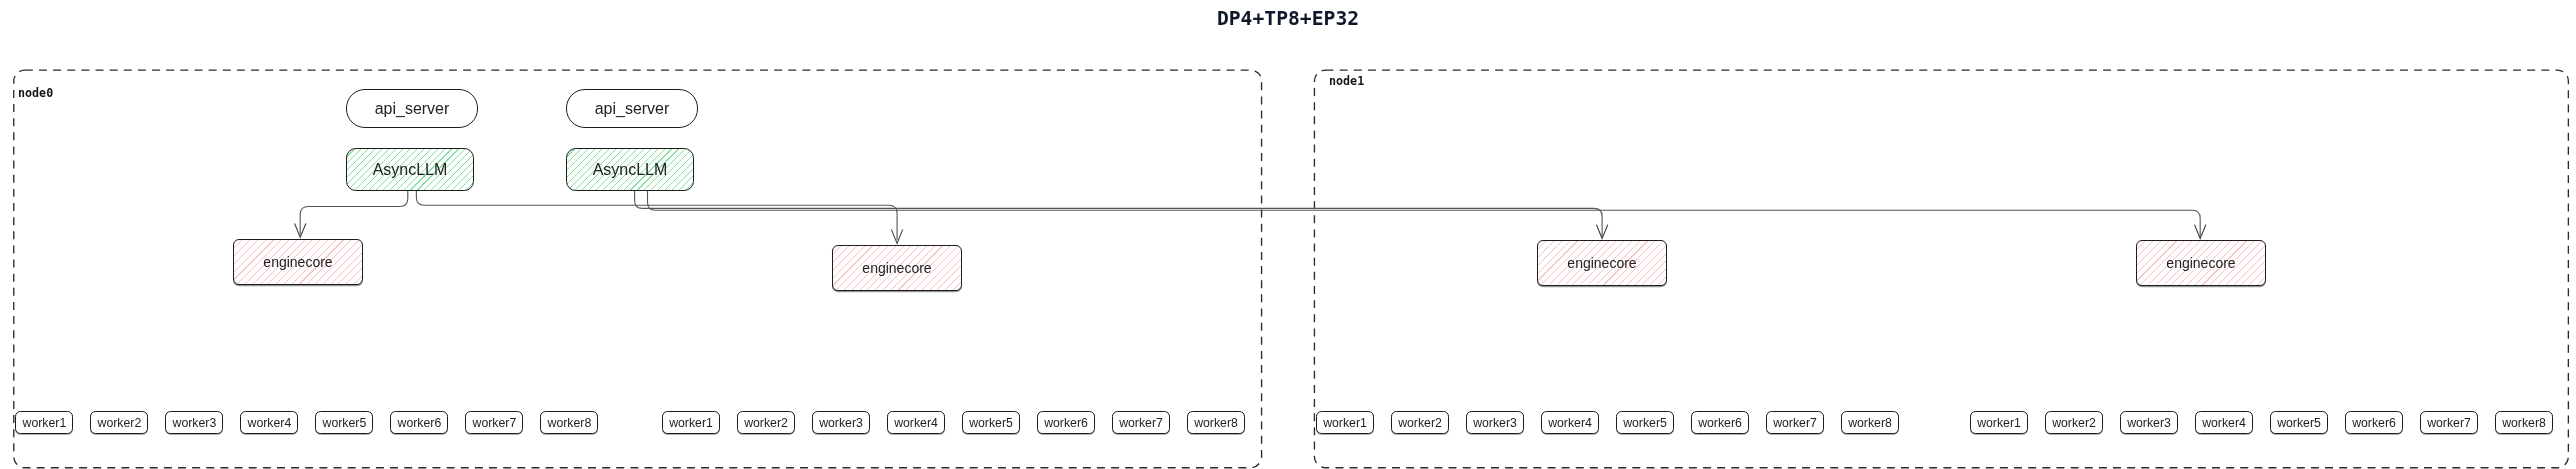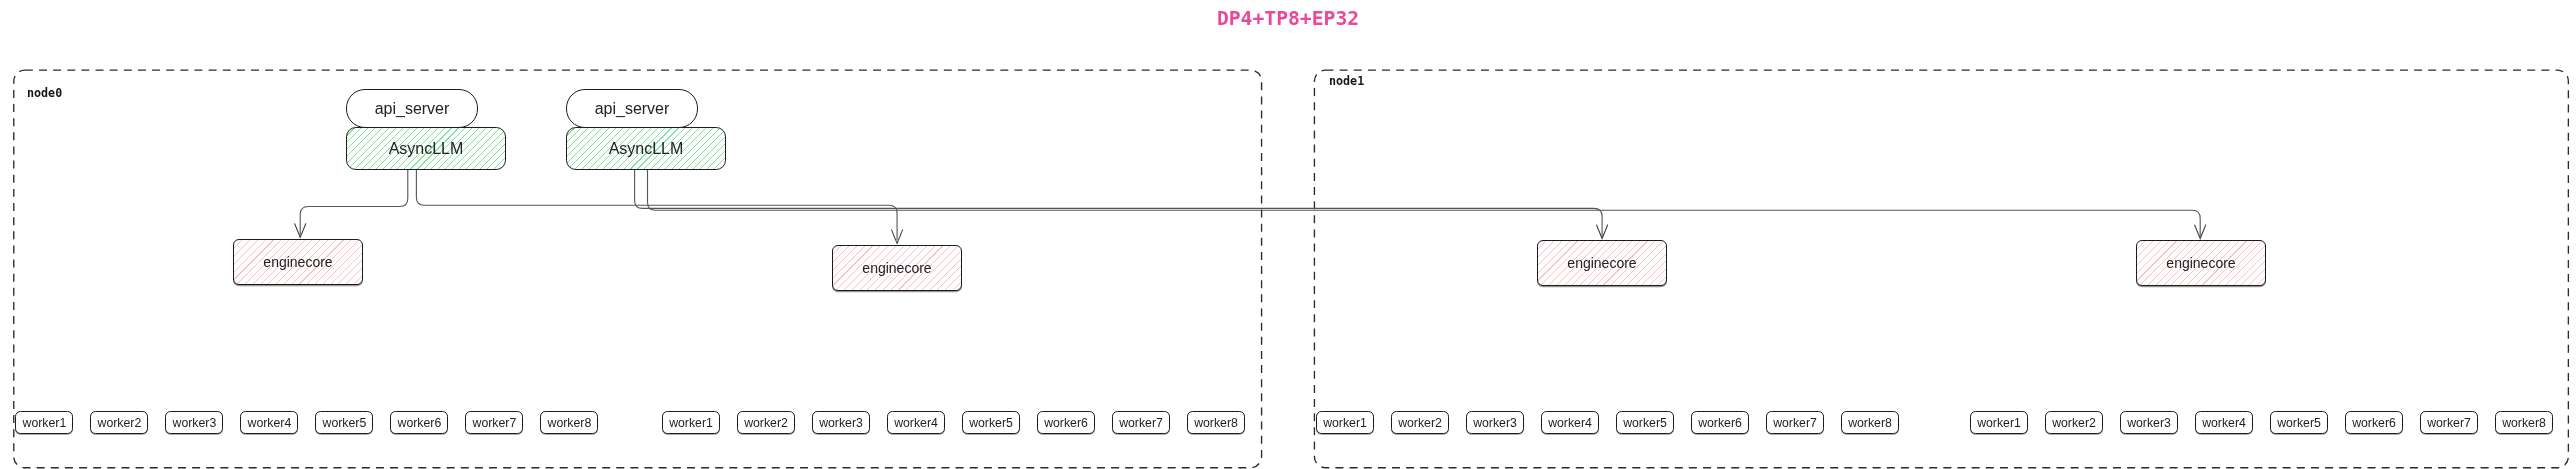--- a/index.html
+++ b/index.html
@@ -2,37 +2,37 @@
 <html style="font-size:9.8px"><head>
 <meta charset="utf-8">
 <style>
   html,body{margin:0;padding:0;background:#ffffff;}
   body{width:2576px;height:469px;position:relative;overflow:hidden;
        font-family:"Liberation Sans",sans-serif;}
   .canvas{position:absolute;left:0;top:0;width:2576px;height:469px;}
 
   .title{position:absolute;left:0;right:0;top:7.4px;text-align:center;
          font-family:"DejaVu Sans Mono",monospace;font-size:19.7px;font-weight:700;
-         color:#ec4899;letter-spacing:0px;}
+         color:#0f172a;letter-spacing:0px;}
 
   svg.layer{position:absolute;left:0;top:0;width:2576px;height:469px;}
 
   .node-label{position:absolute;font-family:"DejaVu Sans Mono",monospace;
               font-size:11.7px;font-weight:700;color:#161616;}
 
   .box{position:absolute;display:flex;align-items:center;justify-content:center;
        border:1.5px solid #1c1c1c;background:#ffffff;color:#222222;
        box-sizing:border-box;}
 
   .api{width:132px;height:39px;border-radius:19px;font-size:16px;z-index:3;}
-  .llm{width:160px;height:43px;border-radius:9.8px;font-size:16px;z-index:2;
+  .llm{width:128px;height:43px;border-radius:9.8px;font-size:16px;z-index:2;
        background:
          repeating-linear-gradient(135deg, rgba(118,216,152,0.85) 0px, rgba(118,216,152,0.85) 0.8px,
                                    transparent 0.8px, transparent 4.9px),
-         #fdfffd;}
+         #fdfffd; margin-top: 21px;}
   .engine{width:130px;height:46px;border-radius:6px;font-size:14px;
           box-shadow:0 1.2px 0 rgba(25,25,25,0.45);
           background:
             repeating-linear-gradient(135deg, rgba(235,150,147,0.55) 0px, rgba(235,150,147,0.55) 0.8px,
                                       transparent 0.8px, transparent 5.5px),
             #fffdfd;}
 
   .worker-row{position:absolute;top:411px;display:flex;gap:17px;}
   .worker{width:58px;height:23.4px;display:flex;align-items:center;justify-content:center;
           border:1.2px solid #1c1c1c;border-radius:5.5px;background:#ffffff;
@@ -59,21 +59,21 @@
     </g>
 
     <g fill="none" stroke="#3c3c3c" stroke-width="1.7" stroke-linecap="round">
       <path d="M478,364 L487,386 L496,364"></path>
       <path d="M1449,374 L1458,396 L1467,374"></path>
       <path d="M2596,366 L2605,388 L2614,366"></path>
       <path d="M3569,366 L3578,388 L3587,366"></path>
     </g>
   </svg>
 
-  <div class="node-label" style="left:27px;top:86px;">node0</div>
+  <div class="node-label" style="left:18px;top:86px;">node0</div>
   <div class="node-label" style="left:1329px;top:74px;">node1</div>
 
   <div class="box api" style="left:346px;top:89px;">api_server</div>
   <div class="box llm" style="left:346px;top:127px;">AsyncLLM</div>
 
   <div class="box api" style="left:566px;top:89px;">api_server</div>
   <div class="box llm" style="left:566px;top:127px;">AsyncLLM</div>
 
   <div class="box engine" style="left:233px;top:239px;">enginecore</div>
   <div class="box engine" style="left:832px;top:245px;">enginecore</div>

